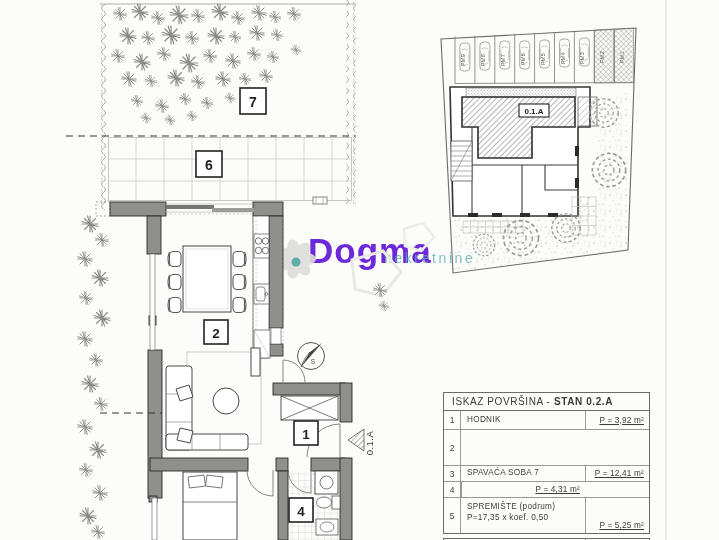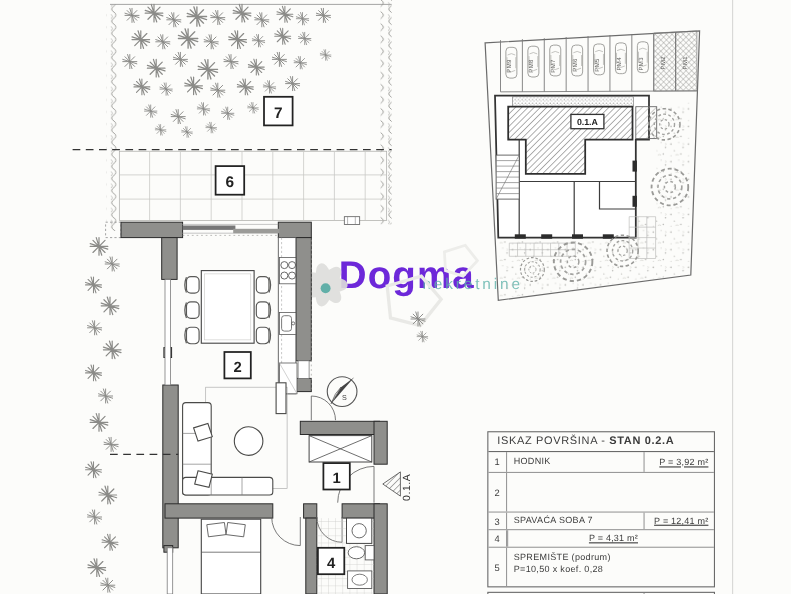--- a/index.html
+++ b/index.html
@@ -422,22 +422,23 @@
 
       <div class="at-row h15">
         <div class="num">4</div>
         <div class="val">P = 4,31 m²</div>
       </div>
 
       <div class="at-row h35">
         <div class="num">5</div>
         <div class="nm spread">
           <span>SPREMIŠTE (podrum)</span>
-          <span>P=10,50 x koef. 0,28</span>
+          <span>P=17,35 x koef. 0,50</span>
         </div>
+        <div class="val bot">P = 5,25 m²</div>
       </div>
     </div>
 
     <div class="at-total">
       <div class="lbl">STAN UKUPNO:</div>
       <div class="val">P = 58,18 m²</div>
     </div>
   </div>
 
 </div>

